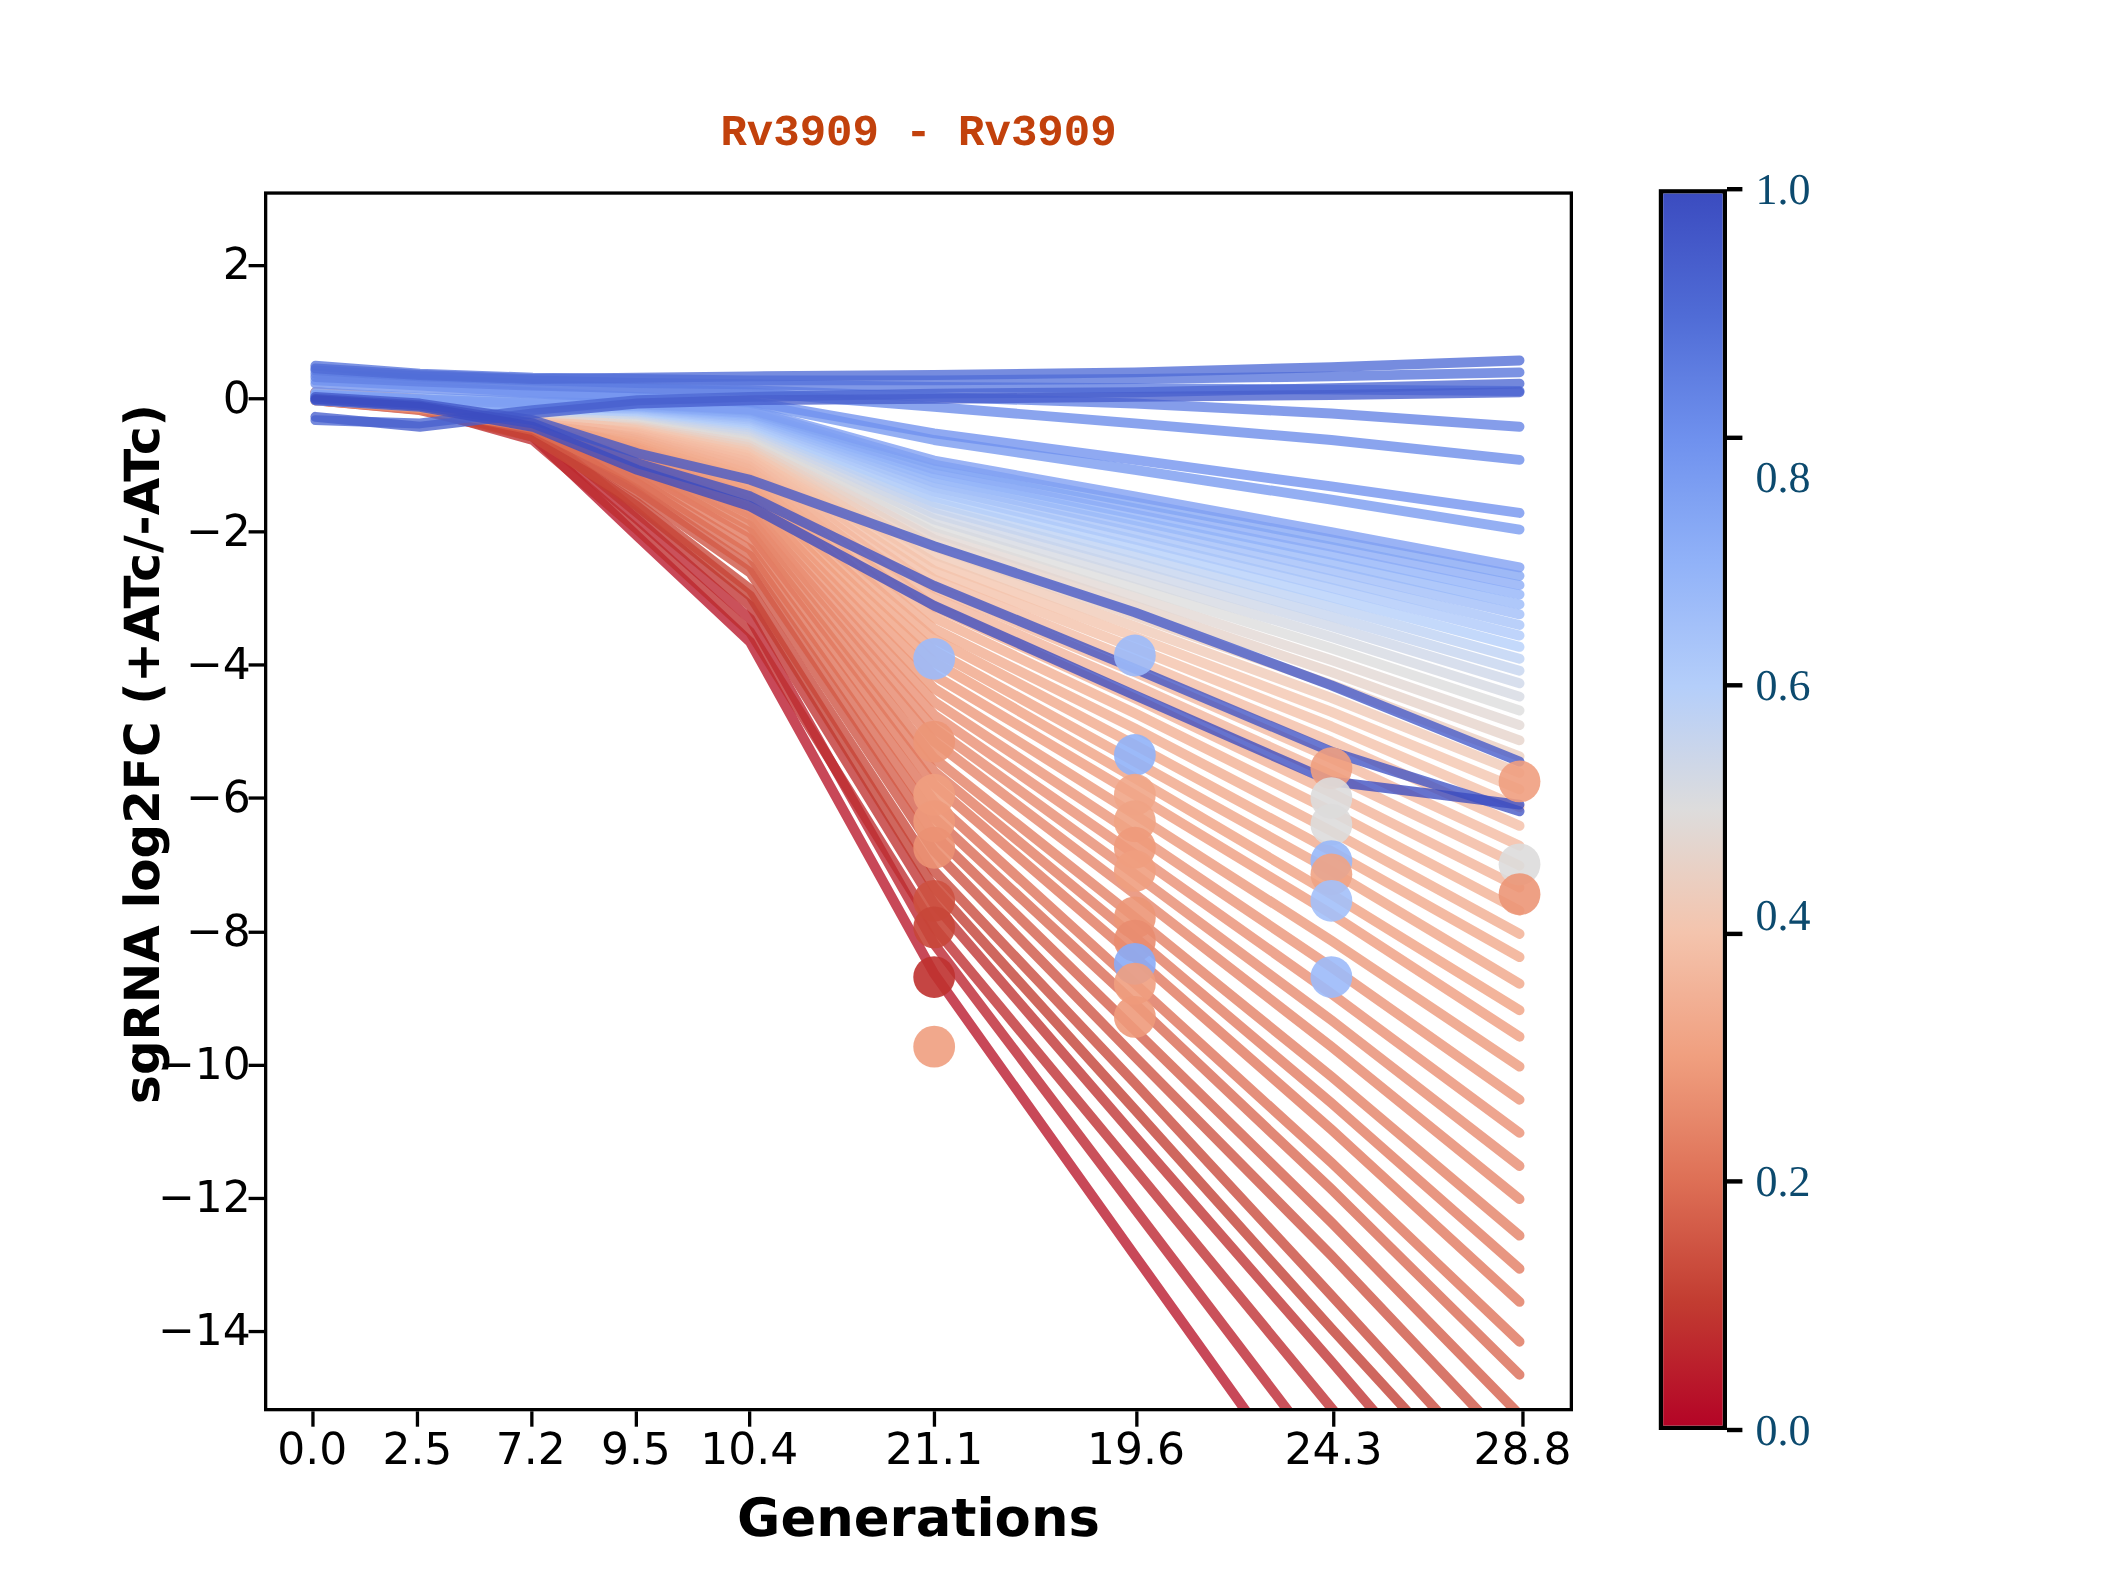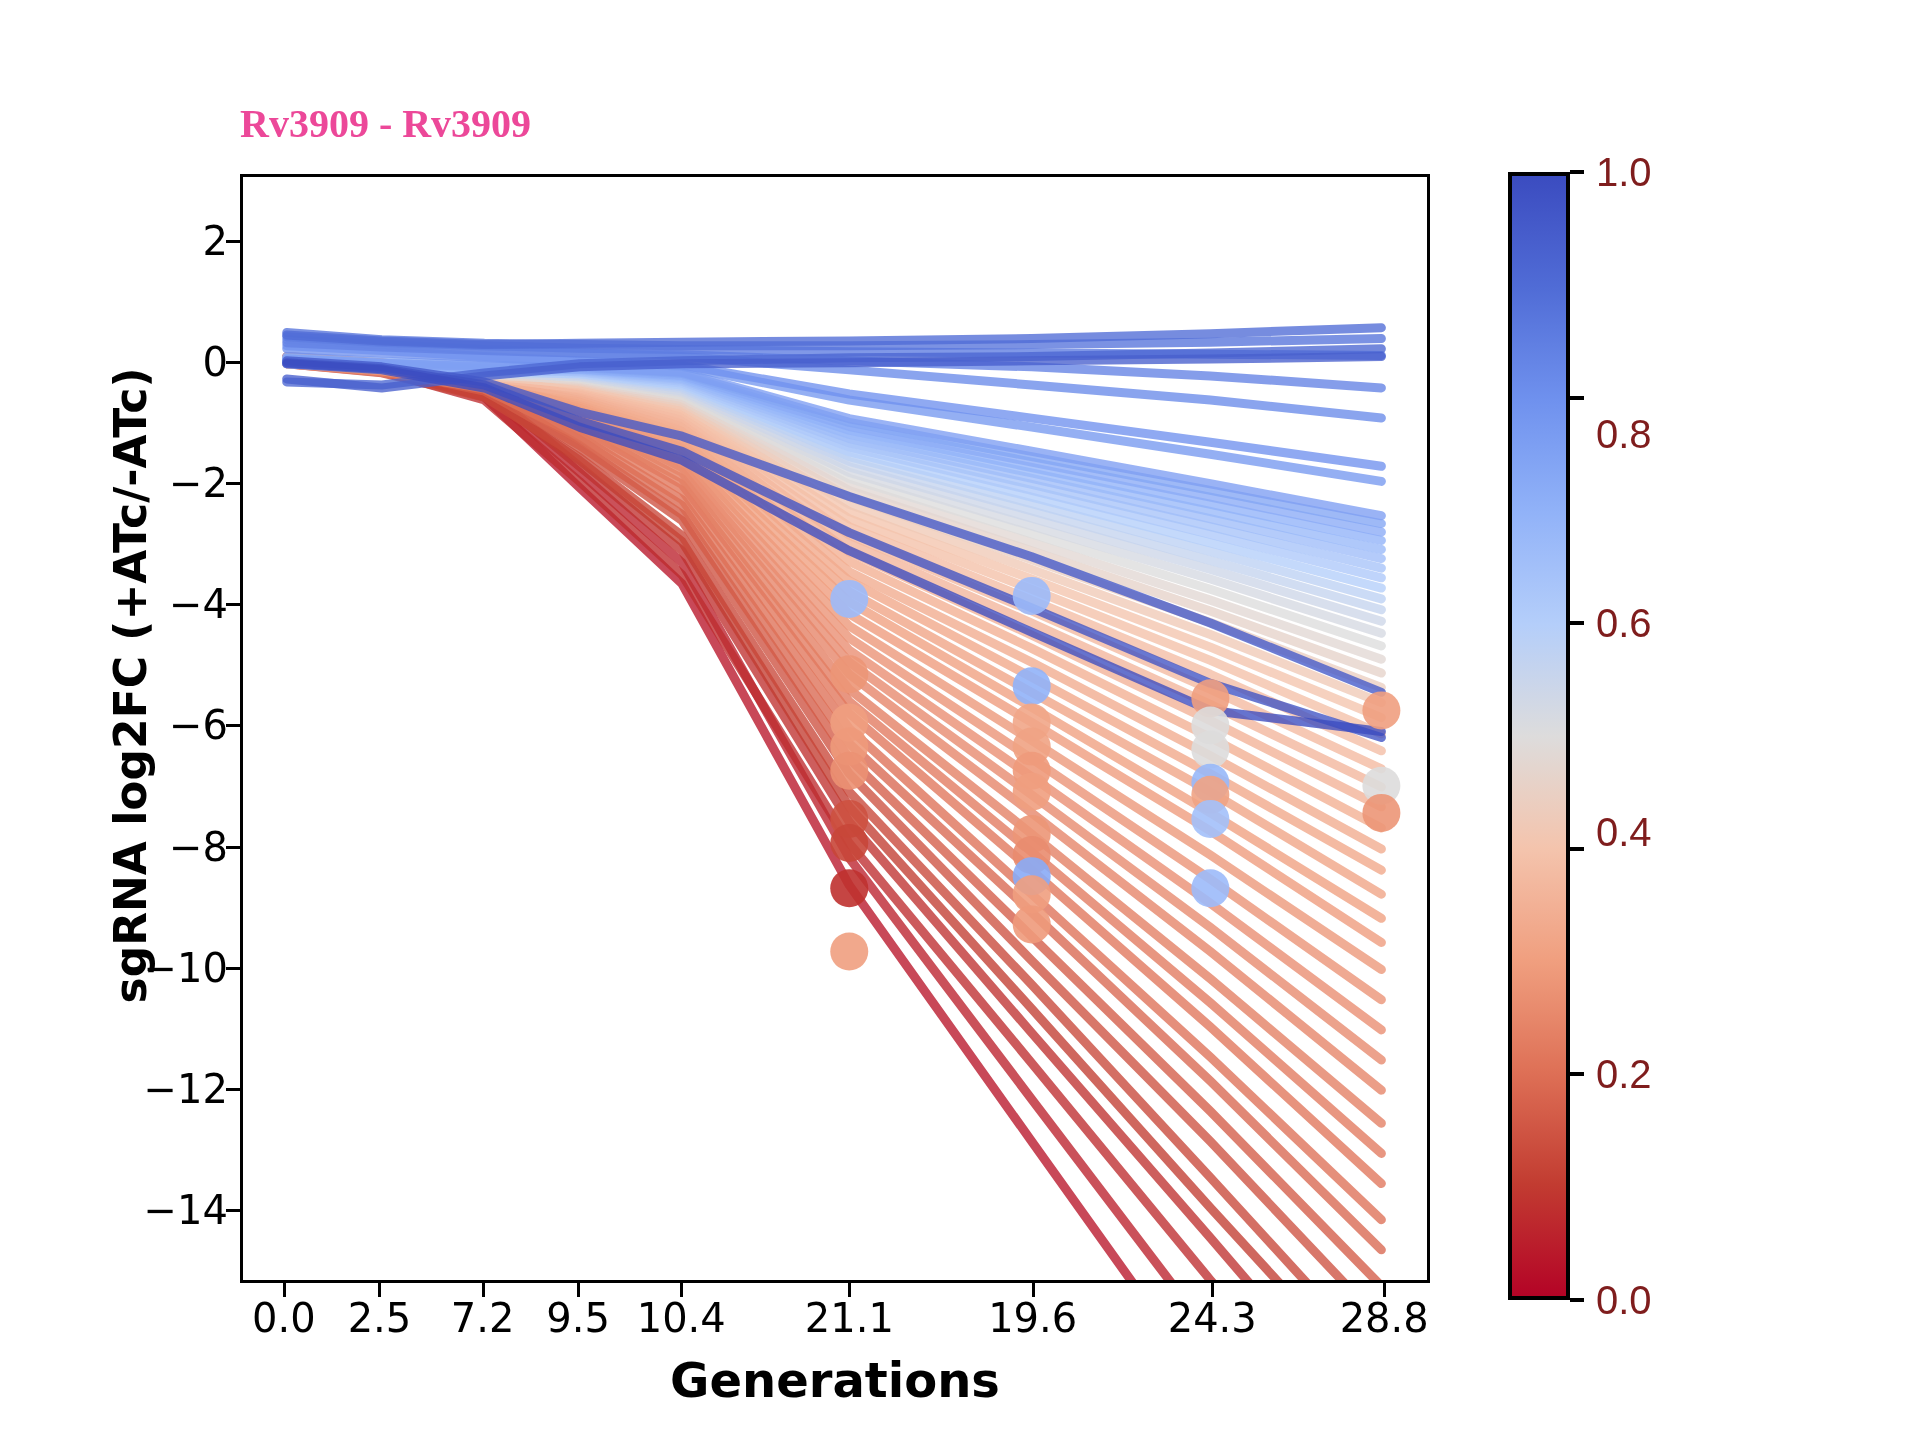--- a/index.html
+++ b/index.html
@@ -19,25 +19,26 @@
     left: 0; top: 0;
     width: 1920px;
     height: 1440px;
     background: #ffffff;
   }
   .chart-title {
     position: absolute;
     left: 240px;
     top: 100px;
     width: 1190px;
+    text-align: center;
     font-size: 40px;
     font-weight: bold;
-    color: #ec4899;
+    color: #c2410c;
     letter-spacing: 0px;
-    font-family: Liberation Serif, serif;
+    font-family: Liberation Mono, monospace;
   }
   .ylabel {
     position: absolute;
     left: -370px;
     top: 660px;
     width: 1000px;
     text-align: center;
     transform: rotate(-90deg);
     transform-origin: 50% 50%;
     font-size: 44px;
@@ -119,22 +120,22 @@
     position: absolute;
     left: 1570px;
     width: 14px;
     height: 4px;
     background: #000000;
   }
   .cbar-tick-label {
     position: absolute;
     left: 1596px;
     font-size: 40px;
-    color: #7f1d1d;
-    font-family: Liberation Sans, sans-serif;
+    color: #0c4a6e;
+    font-family: Liberation Serif, serif;
     white-space: nowrap;
     transform: translateY(-50%);
   }
 </style>
 </head>
 <body>
 
 <div id="figure">
 
   <div class="chart-title">Rv3909 - Rv3909</div>

